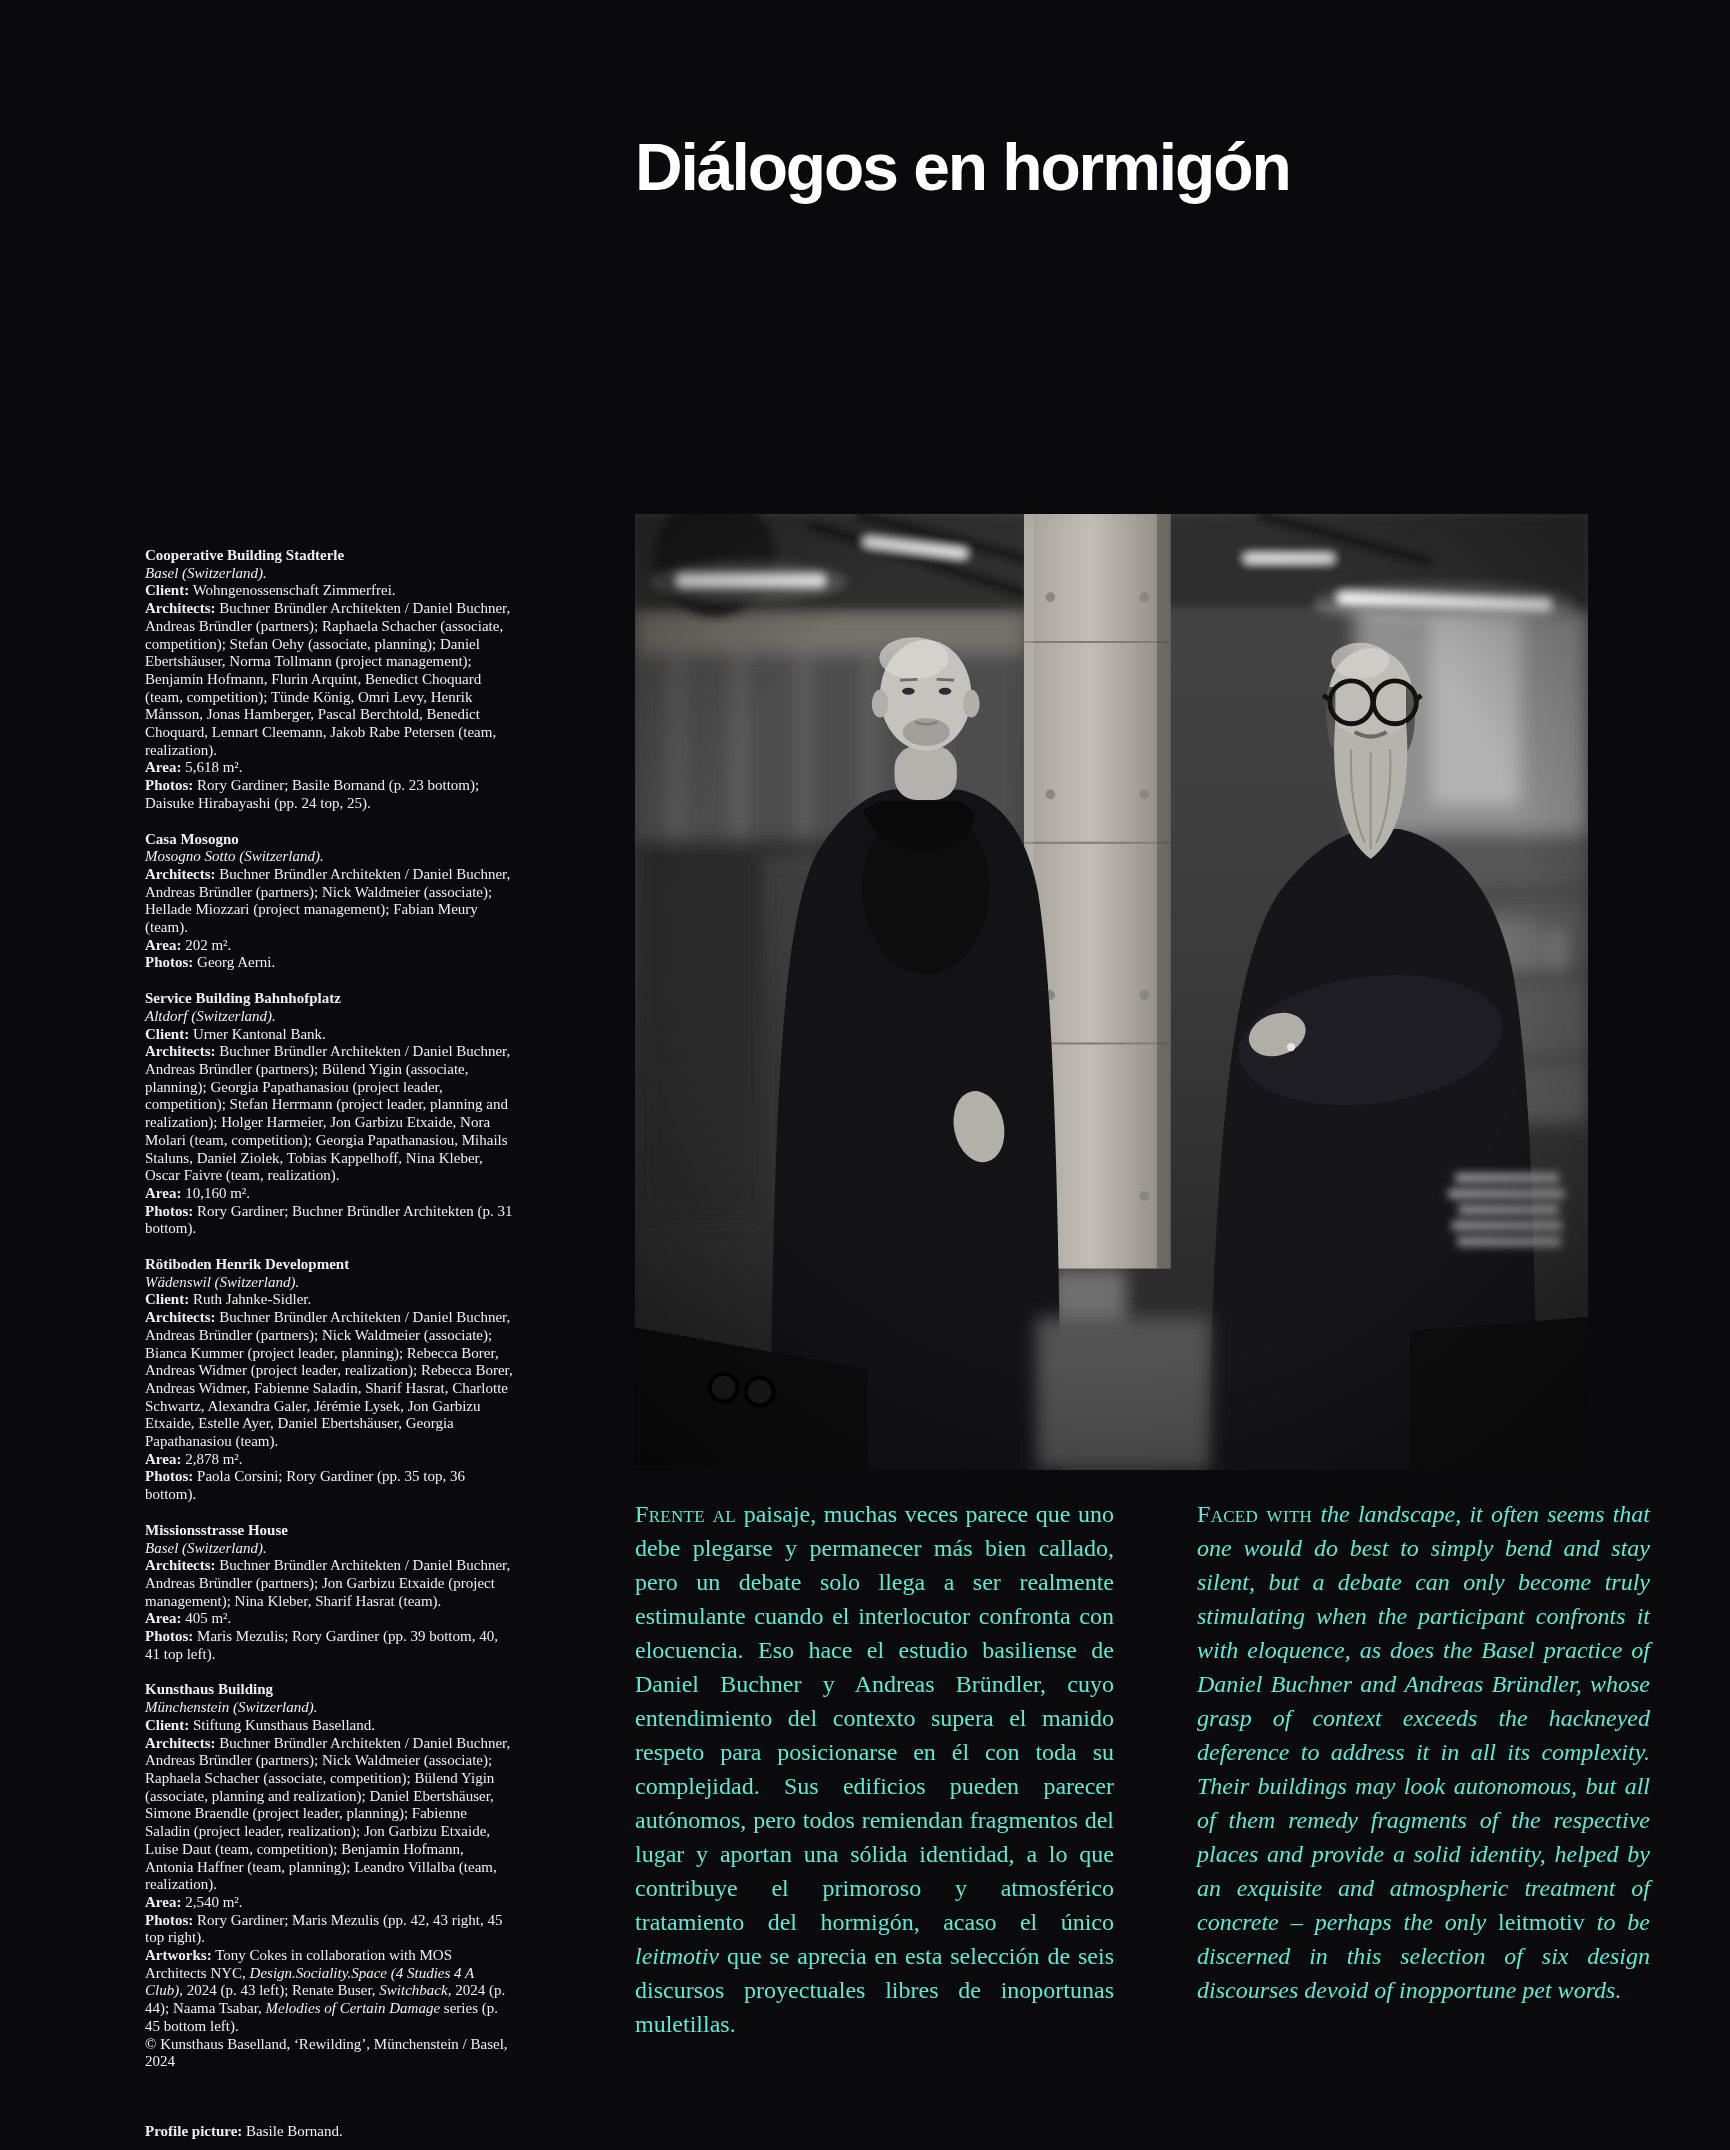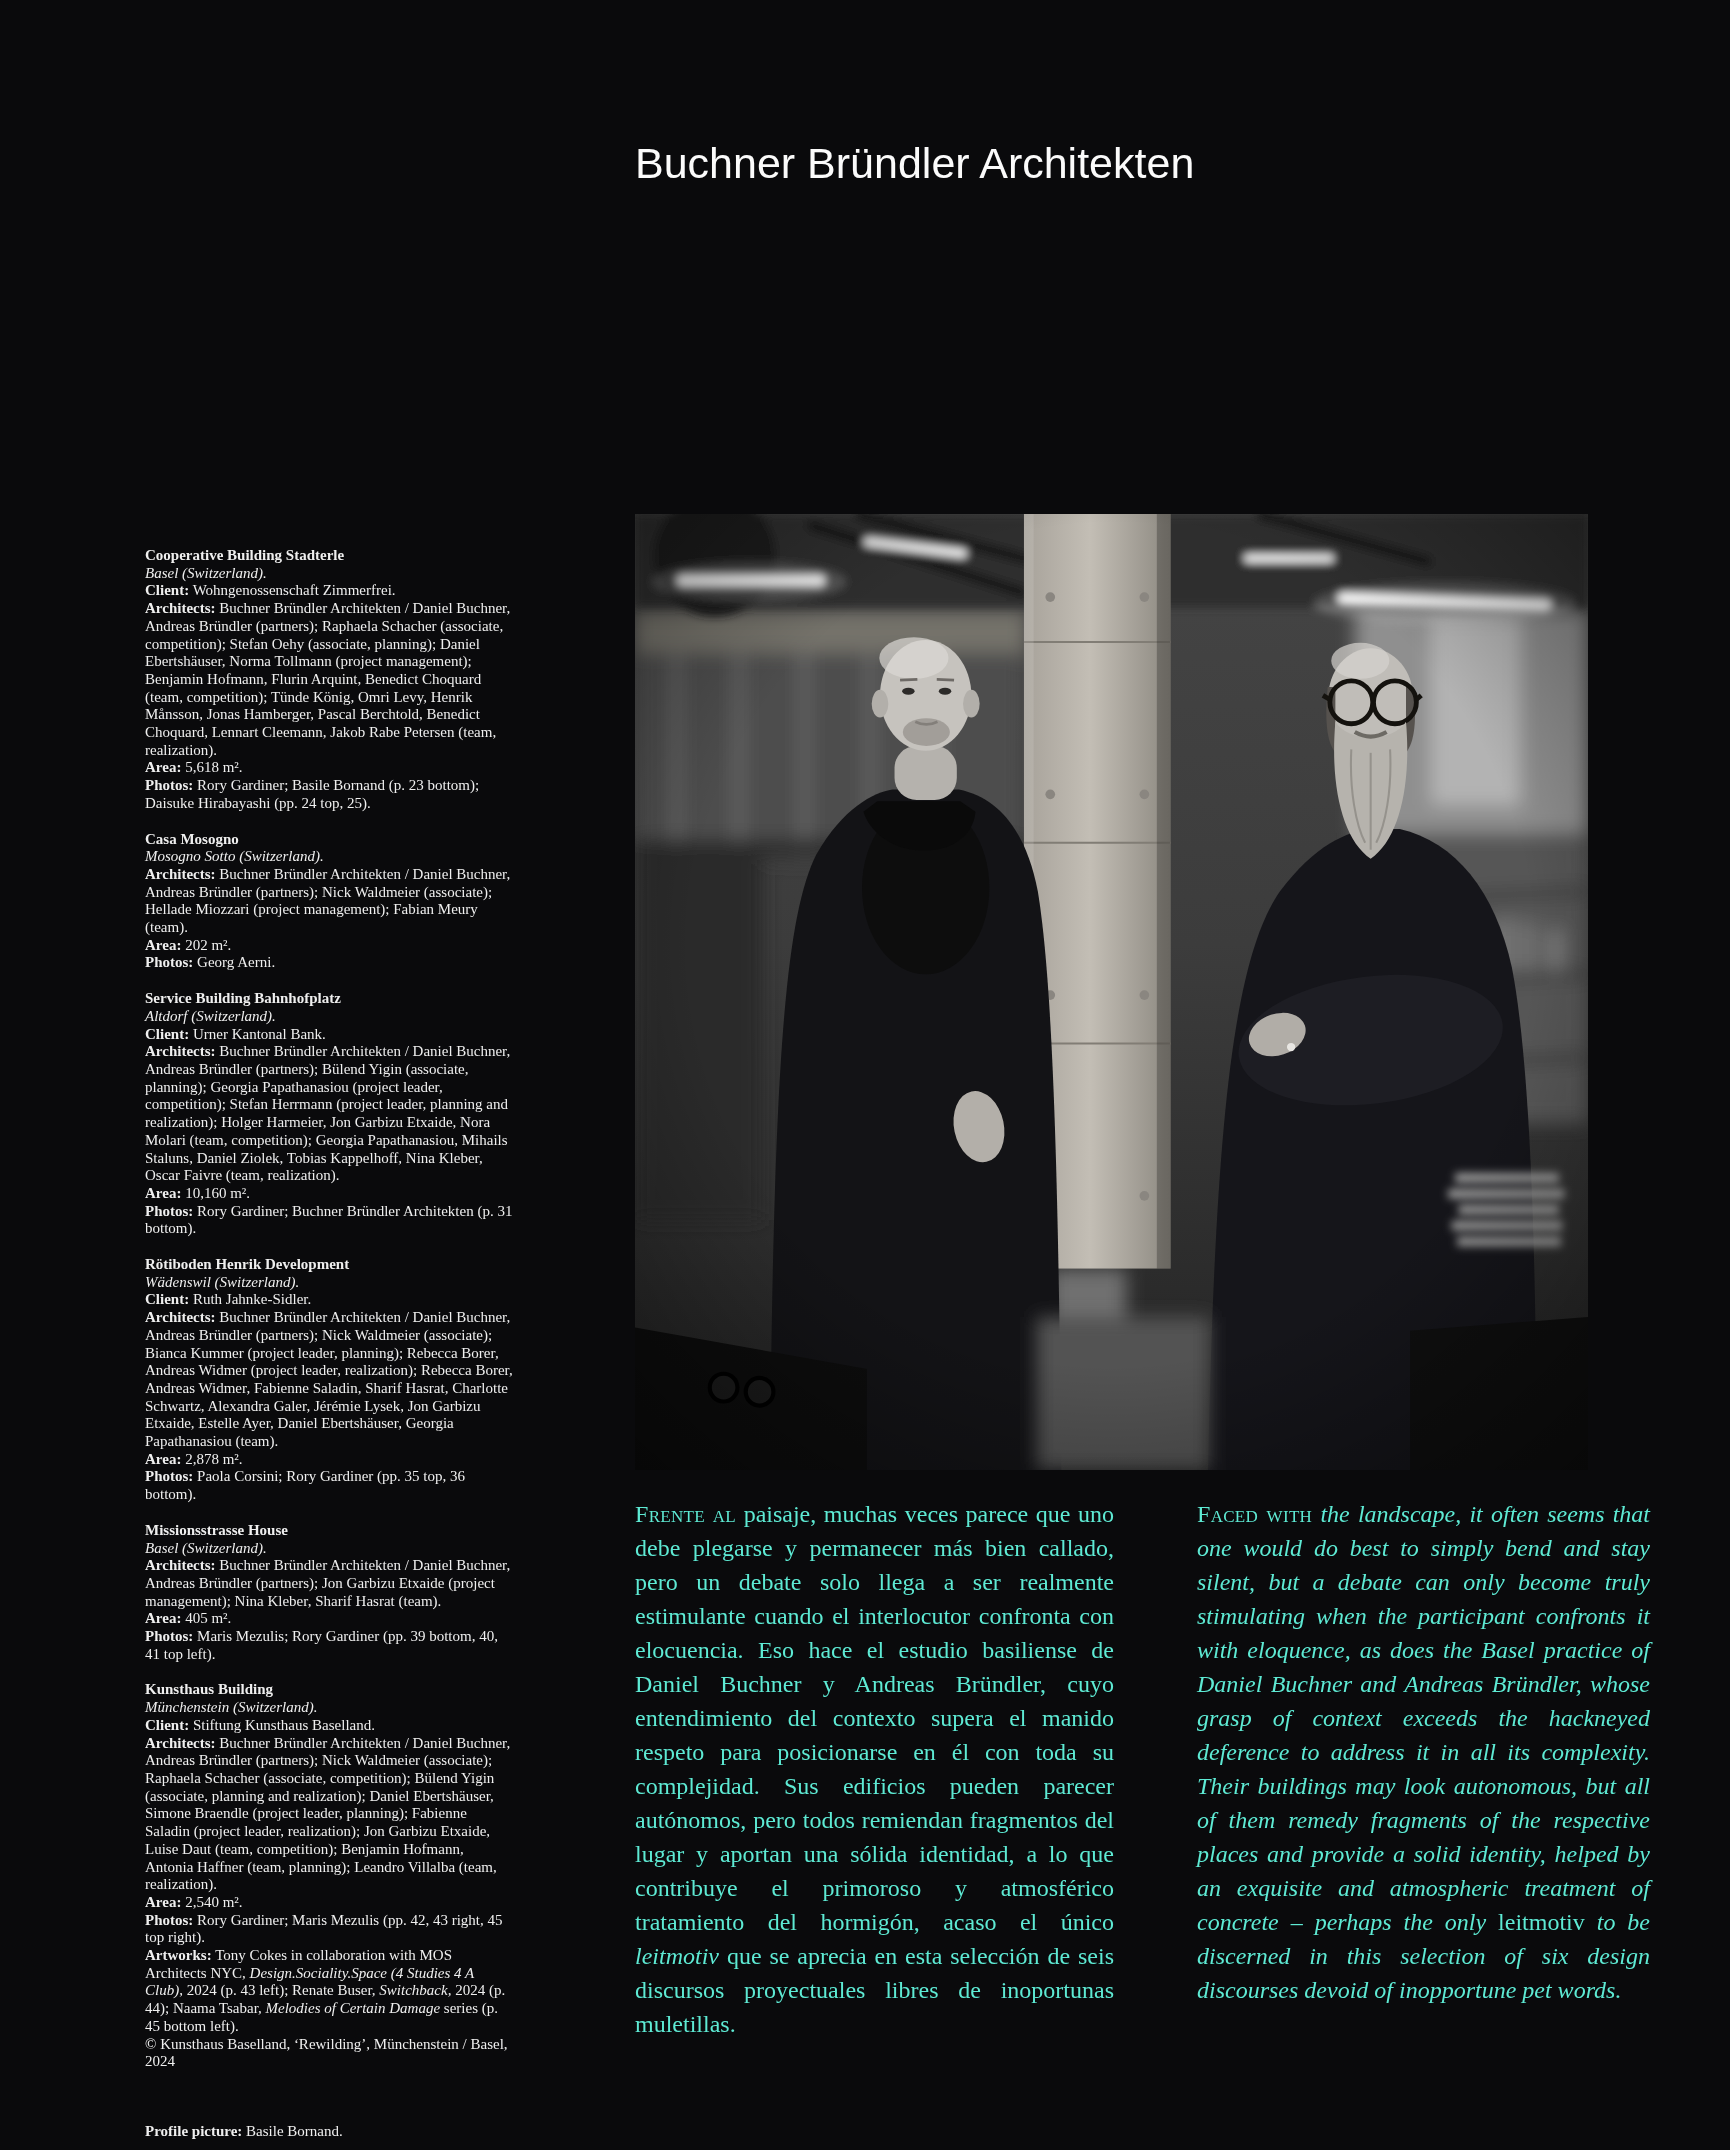--- a/index.html
+++ b/index.html
@@ -69,21 +69,21 @@
   .lead { font-variant: small-caps; font-style: normal; letter-spacing: 0.3px; }
   .col-es .emph { font-style: italic; }
   .col-en .emph { font-style: normal; }
 </style>
 </head>
 <body>
 
 <div class="page">
 
   <header class="title-block">
-    <h2 class="page-subtitle">Buchner Bründler Architekten</h2>
+    <h1 class="page-title">Diálogos en hormigón</h1>
   </header>
 
   <aside class="credits-column">
       <section class="credit-block">
         <div class="credit-title">Cooperative Building Stadterle</div>
         <div class="credit-location">Basel (Switzerland).</div>
         <div class="credit-row"><b>Client:</b> Wohngenossenschaft Zimmerfrei.</div>
         <div class="credit-row"><b>Architects:</b> Buchner Bründler Architekten / Daniel Buchner, Andreas Bründler (partners); Raphaela Schacher (associate, competition); Stefan Oehy (associate, planning); Daniel Ebertshäuser, Norma Tollmann (project management); Benjamin Hofmann, Flurin Arquint, Benedict Choquard (team, competition); Tünde König, Omri Levy, Henrik Månsson, Jonas Hamberger, Pascal Berchtold, Benedict Choquard, Lennart Cleemann, Jakob Rabe Petersen (team, realization).</div>
         <div class="credit-row"><b>Area:</b> 5,618 m².</div>
         <div class="credit-row"><b>Photos:</b> Rory Gardiner; Basile Bornand (p. 23 bottom); Daisuke Hirabayashi (pp. 24 top, 25).</div>

